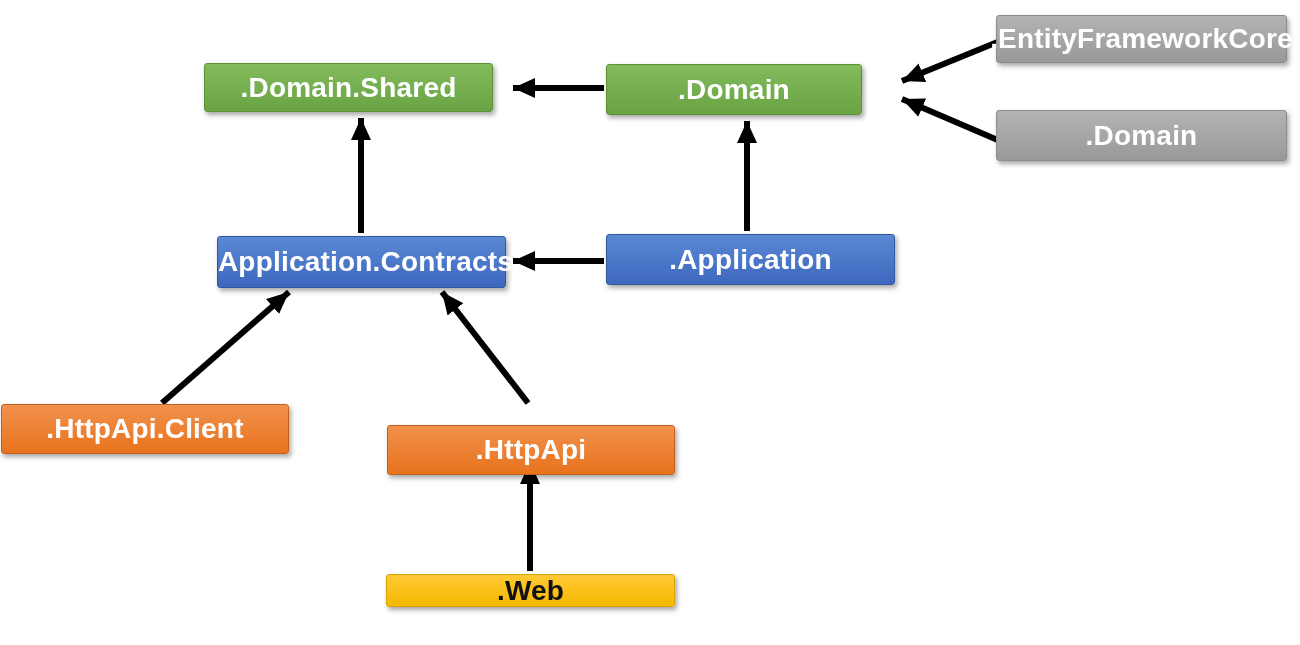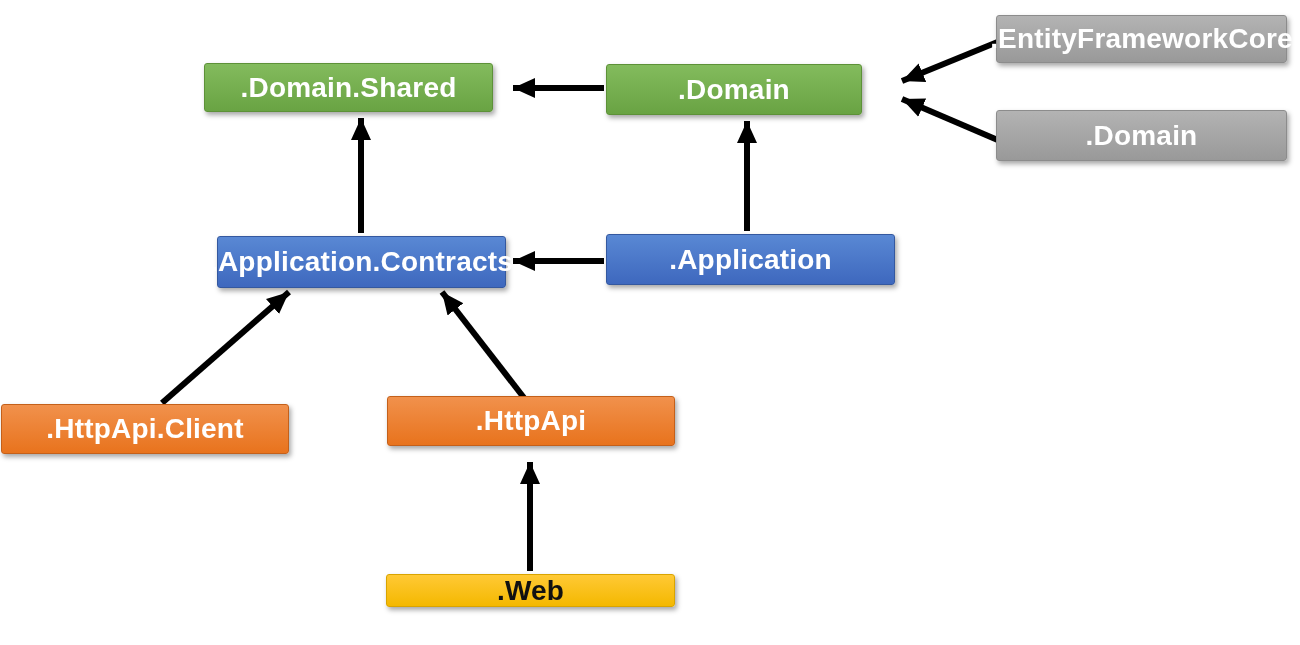--- a/index.html
+++ b/index.html
@@ -76,20 +76,20 @@
       </div>
       <div class="node" style="left: 217px; top: 236px; width: 289px; height: 52px; background: linear-gradient(rgb(89, 136, 212) 0%, rgb(62, 104, 190) 100%); border: 1px solid rgb(52, 88, 159);">
         <span class="node-label" style="color: rgb(255, 255, 255);">.Application.Contracts</span>
       </div>
       <div class="node" style="left: 606px; top: 234px; width: 289px; height: 51px; background: linear-gradient(rgb(89, 136, 212) 0%, rgb(62, 104, 190) 100%); border: 1px solid rgb(52, 88, 159);">
         <span class="node-label" style="color: rgb(255, 255, 255);">.Application</span>
       </div>
       <div class="node" style="left: 1px; top: 404px; width: 288px; height: 50px; background: linear-gradient(rgb(241, 145, 76) 0%, rgb(232, 115, 29) 100%); border: 1px solid rgb(196, 96, 26);">
         <span class="node-label" style="color: rgb(255, 255, 255);">.HttpApi.Client</span>
       </div>
-      <div class="node" style="left: 387px; top: 396px; width: 288px; height: 50px; background: linear-gradient(rgb(241, 145, 76) 0%, rgb(232, 115, 29) 100%); border: 1px solid rgb(196, 96, 26);">
+      <div class="node" style="left: 387px; top: 425px; width: 288px; height: 50px; background: linear-gradient(rgb(241, 145, 76) 0%, rgb(232, 115, 29) 100%); border: 1px solid rgb(196, 96, 26);">
         <span class="node-label" style="color: rgb(255, 255, 255);">.HttpApi</span>
       </div>
       <div class="node" style="left: 386px; top: 574px; width: 289px; height: 33px; background: linear-gradient(rgb(255, 201, 53) 0%, rgb(244, 184, 0) 100%); border: 1px solid rgb(217, 164, 0);">
         <span class="node-label" style="color: rgb(17, 17, 17);">.Web</span>
       </div>
     </div>
 </div>
 
 </body></html>

